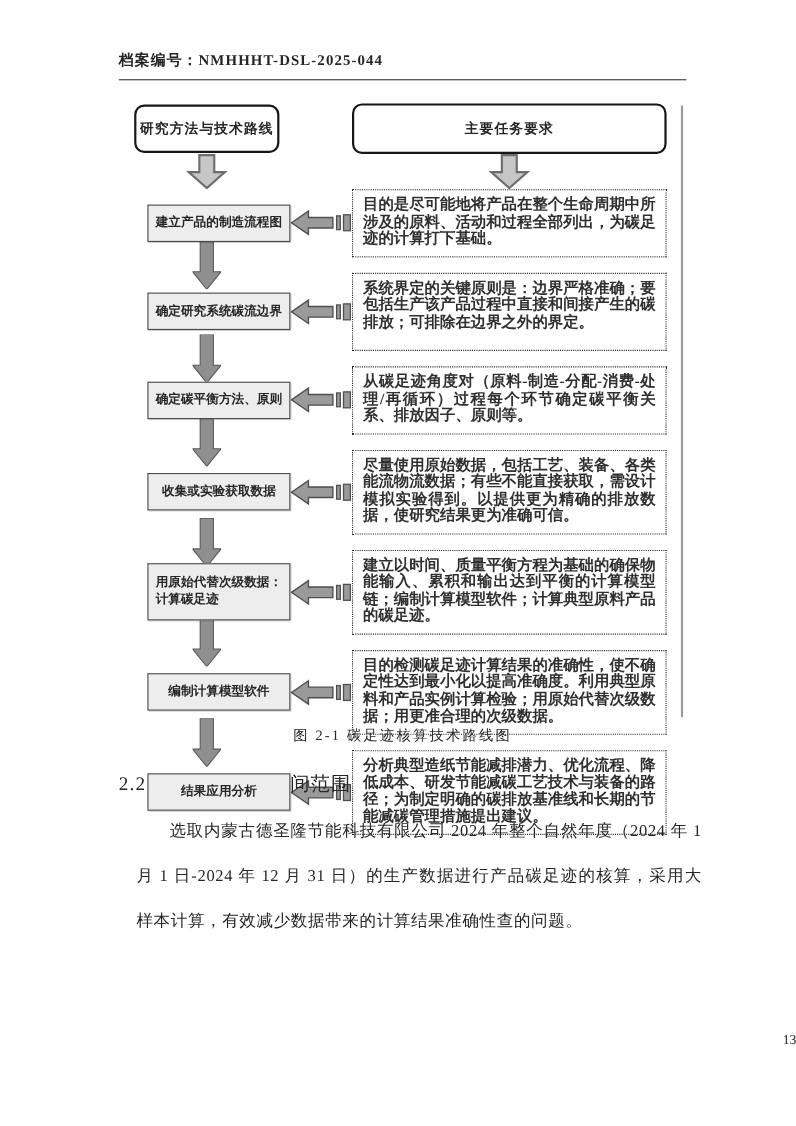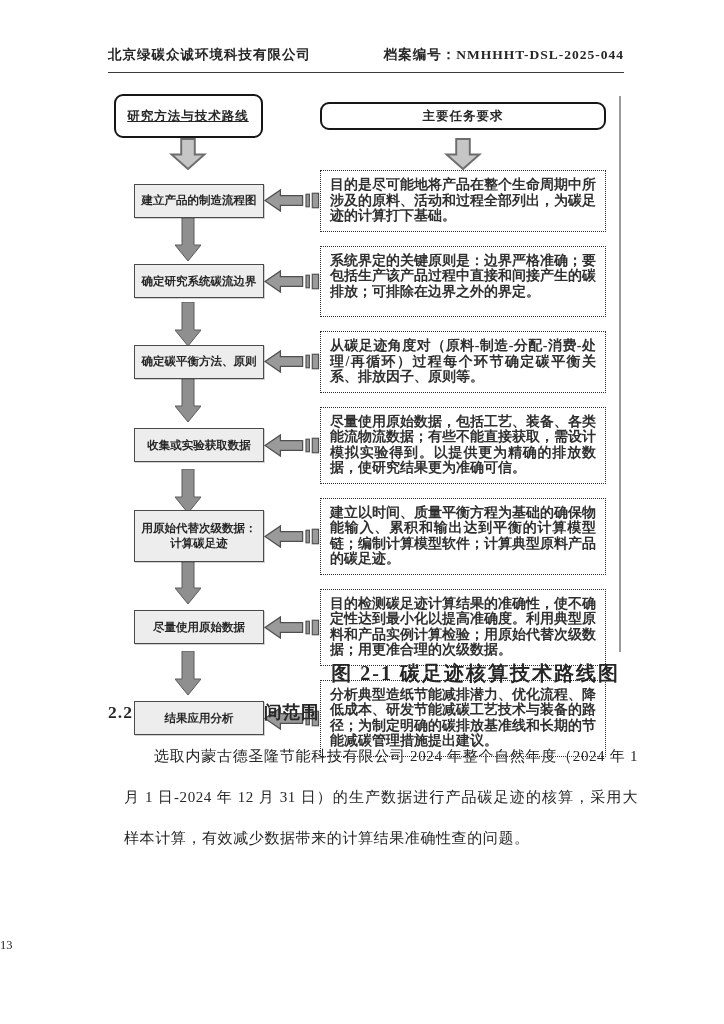--- a/index.html
+++ b/index.html
@@ -28,31 +28,31 @@
   .c1 { width:152px; display:flex; align-items:center; justify-content:center; position:relative; }
   .c2 { width:56px; display:flex; align-items:center; justify-content:center; }
   .c3 { flex:1; margin-right:14px; display:flex; align-items:center; }
 
   .head-box {
     background:#fff; border:2.6px solid #161616; border-radius:9px;
     font-weight:bold; font-size:12.5px; text-align:center;
     display:flex; align-items:center; justify-content:center;
     letter-spacing:1px;
   }
-  .head-box.left  { width:149px; height:44px;text-decoration:underline; }
-  .head-box.right { width:100%;  height:28px; }
+  .head-box.left  { width:132px; height:44px; }
+  .head-box.right { width:100%;  height:46px; }
 
   .step-box {
     position:relative; z-index:2;
     width:142px; min-height:34px; padding:3px 4px;
     background:#ededed; border:1.5px solid #4a4a4a;
     box-shadow:1px 1px 0 rgba(0,0,0,.18);
     font-weight:bold; font-size:11.5px; line-height:15px;
     display:flex; align-items:center; justify-content:center;
-    text-align:center; white-space:pre-line;margin-left:22px;
+    white-space:pre-line;margin-left:22px;
   }
   .task-box {
     width:100%; background:#fff;
     border:1.7px dotted #2b2b2b;
     padding:6px 9px 7px 9px;
     font-size:14px; line-height:15.5px; font-weight:bold;
     text-align:justify; color:#303030;
   }
   .task-box.pad-b { padding-bottom:17px; }
 
@@ -62,45 +62,44 @@
     position:absolute; left:50%; transform:translateX(-50%);
     top:-15px; width:26px; height:44px; z-index:1;
   }
   .hollow-row { height:32px; }
   .hollow-svg { width:38px; height:32px; }
   .mid-arrow-svg { width:58px; height:27px; }
 
   
   .fig-caption {
     position:absolute; top:660px; left:112px; width:508px;
-    text-align:right; font-size:20px; letter-spacing:2px;font-weight:bold;
+    text-align:center; font-size:13px; letter-spacing:2px;
   }
   .section-heading {
     position:absolute; top:700px; left:108px; right:100px;
-    font-size:17.5px; font-weight:bold; letter-spacing:1px;
+    font-size:17.5px; font-weight:normal; letter-spacing:1px;
     display:flex; align-items:baseline;
   }
   .section-heading .num { margin-right:20px; font-family:"Liberation Serif",serif; }
   .body-paragraph {
     position:absolute; top:736px; left:108px; width:514px;
     font-size:15px; line-height:41px; letter-spacing:0.6px;
     text-align:justify; text-indent:2em;margin-left:16px;
   }
   .page-number {
     position:absolute; top:938px; left:0; width:100%;
-    text-align:left; font-size:12.5px;
+    text-align:right; font-size:12.5px;
   }
 </style>
 </head>
 <body>
 
 <div class="page">
 
   <div class="doc-header">
-    <span>北京绿碳众诚环境科技有限公司</span>
     <span>档案编号：NMHHHT-DSL-2025-044</span>
   </div>
 
   <div class="figure">
     <div class="figure-vline"></div>
 
     <div class="frow">
       <div class="c1">
         <div class="head-box left">研究方法与技术路线</div>
       </div>
@@ -240,21 +239,21 @@
     <div class="connector">
       <div class="c1">
         <svg class="down-arrow-svg" viewBox="0 0 26 44">
           <path d="M7 0 H19 V28 H26 L13 44 L0 28 H7 Z" fill="#8f8f8f" stroke="#5a5a5a" stroke-width="1"></path>
         </svg>
       </div>
     </div>
 
     <div class="frow">
       <div class="c1">
-          <div class="step-box">尽量使用原始数据</div>
+          <div class="step-box">编制计算模型软件</div>
         </div>
       <div class="c2">
         <svg class="mid-arrow-svg" viewBox="0 0 58 26">
           <path d="M1 13 L17 2 V8 H40 V18 H17 V24 Z" fill="#9a9a9a" stroke="#4f4f4f" stroke-width="1.3"></path>
           <rect x="43.5" y="6.5" width="3.5" height="13" fill="#9a9a9a" stroke="#4f4f4f" stroke-width="1.2"></rect>
           <rect x="50" y="5.5" width="6.5" height="15" fill="#9a9a9a" stroke="#4f4f4f" stroke-width="1.2"></rect>
         </svg>
       </div>
       <div class="c3">
           <div class="task-box">目的检测碳足迹计算结果的准确性，使不确定性达到最小化以提高准确度。利用典型原料和产品实例计算检验；用原始代替次级数据；用更准合理的次级数据。</div>

